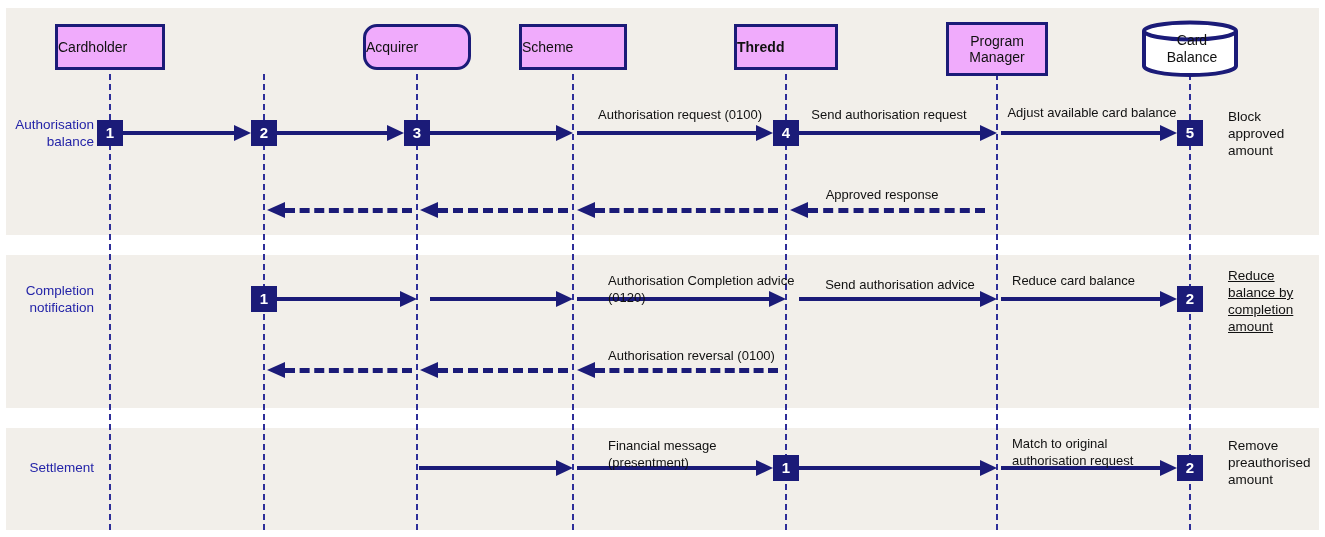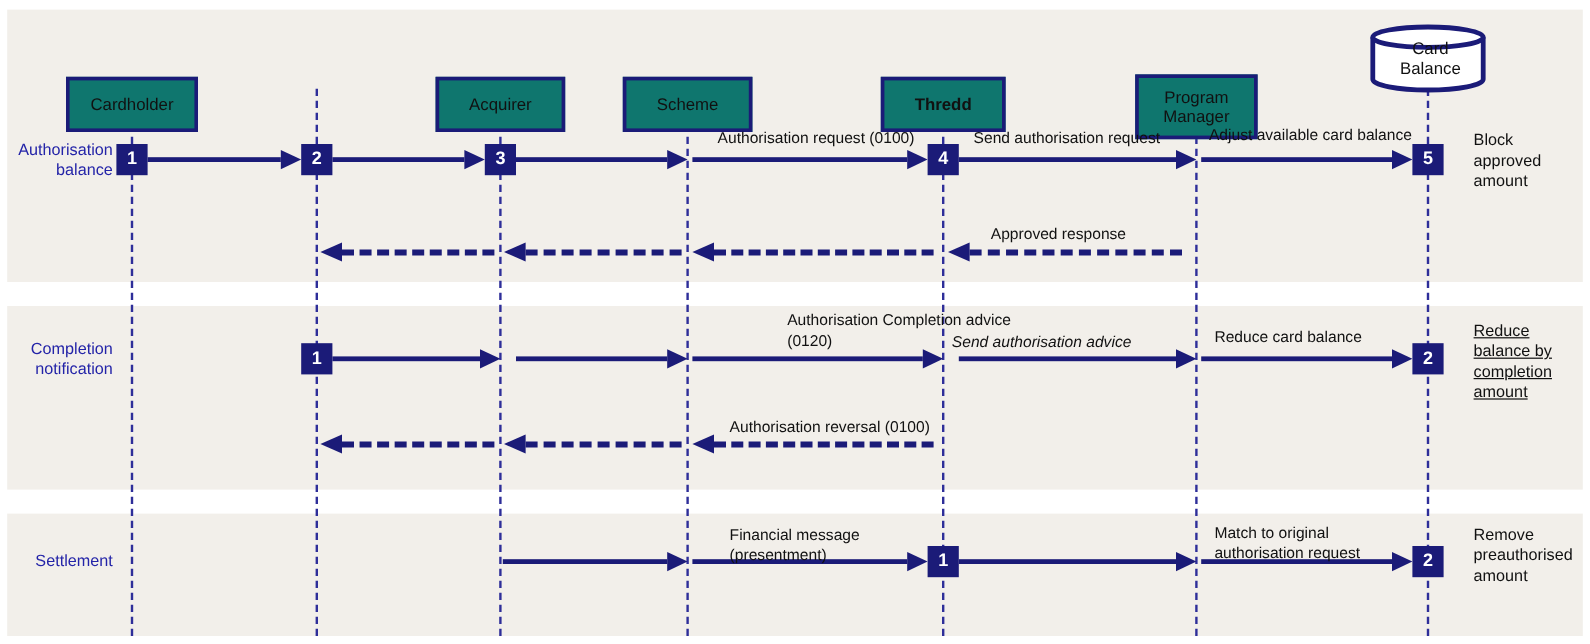--- a/index.html
+++ b/index.html
@@ -1,21 +1,21 @@
 <!DOCTYPE html>
 <html><head>
 <meta charset="utf-8">
 <style>
   html,body{margin:0;padding:0;}
   body{font-family:"Liberation Sans", sans-serif; background:#ffffff;}
   #stage{position:relative; width:1325px; height:537px; background:#ffffff; overflow:hidden;}
   .lane{position:absolute; left:6px; width:1313px; background:#f2efea;}
-  .actor-box{position:absolute; top:24px; height:46px; background:#0f766e; border:3px solid #1b1b78;
-             display:flex; align-items:center; justify-content:center; text-align:center;
-             font-size:14px; color:#111; line-height:16px; box-sizing:border-box;margin-top:40px;}
+  .actor-box{position:absolute; top:24px; height:46px; background:#f0abfc; border:3px solid #1b1b78;
+             display:flex; align-items:center; justify-content:flex-start; text-align:center;
+             font-size:14px; color:#111; line-height:16px; box-sizing:border-box;}
   .lifeline{position:absolute; width:0; border-left:2px dashed #2e2e99; top:74px; height:456px;}
   .arrow{position:absolute; height:4px; background:#1b1b78;}
   .arrow.r::after{content:''; position:absolute; right:-17px; top:-6px; width:0; height:0;
                   border-top:8px solid transparent; border-bottom:8px solid transparent;
                   border-left:17px solid #1b1b78;}
   .darrow{position:absolute; height:0; border-top:5px dashed #1b1b78;}
   .darrow.l::before{content:''; position:absolute; left:-18px; top:-11px; width:0; height:0;
                   border-top:8px solid transparent; border-bottom:8px solid transparent;
                   border-right:18px solid #1b1b78;}
   .step{position:absolute; width:26px; height:26px; background:#1b1b78; color:#ffffff;
@@ -42,21 +42,21 @@
   <div class="lifeline" style="left:263px;"></div>
   <div class="lifeline" style="left:416px;"></div>
   <div class="lifeline" style="left:572px;"></div>
   <div class="lifeline" style="left:785px;"></div>
   <div class="lifeline" style="left:996px;"></div>
   <div class="lifeline" style="left:1189px;"></div>
 
   <div class="actor-box" style="left:55px; width:110px;">
     <span>Cardholder</span>
   </div>
-  <div class="actor-box" style="left:363px; width:108px;">
+  <div class="actor-box" style="left:363px; width:108px;border-radius:14px;">
     <span>Acquirer</span>
   </div>
   <div class="actor-box" style="left:519px; width:108px;">
     <span>Scheme</span>
   </div>
   <div class="actor-box" style="left:734px; width:104px;font-weight:bold;">
     <span>Thredd</span>
   </div>
   <div class="actor-box" style="left:946px; width:102px; top:22px; height:54px; padding:0 8px;">
     <span>Program Manager</span>
@@ -101,22 +101,22 @@
   <div class="msg c" style="left:882px; top:186px;">Approved response</div>
 
   <div class="note" style="left:1228px; top:108px; width:70px;">Block approved amount</div>
 
   <div class="arrow r" style="left:277px; top:297px; width:123px;"></div>
   <div class="arrow r" style="left:430px; top:297px; width:126px;"></div>
   <div class="arrow r" style="left:577px; top:297px; width:192px;"></div>
   <div class="arrow r" style="left:799px; top:297px; width:181px;"></div>
   <div class="arrow r" style="left:1001px; top:297px; width:159px;"></div>
 
-  <div class="msg wrap" style="left:608px; top:258px; width:190px;margin-left:48px;">Authorisation Completion advice (0120)</div>
-  <div class="msg c" style="left:868px; top:276px;font-style:italic;">Send authorisation advice</div>
+  <div class="msg wrap" style="left:608px; top:272px; width:190px;">Authorisation Completion advice (0120)</div>
+  <div class="msg c" style="left:900px; top:276px;">Send authorisation advice</div>
   <div class="msg" style="left:1012px; top:272px;">Reduce card balance</div>
 
   <div class="step" style="left:251px; top:286px;">1</div>
   <div class="step" style="left:1177px; top:286px;">2</div>
 
   <div class="darrow l" style="left:595px; top:368px; width:183px;"></div>
   <div class="darrow l" style="left:438px; top:368px; width:130px;"></div>
   <div class="darrow l" style="left:285px; top:368px; width:127px;"></div>
 
   <div class="msg" style="left:608px; top:347px;">Authorisation reversal (0100)</div>

